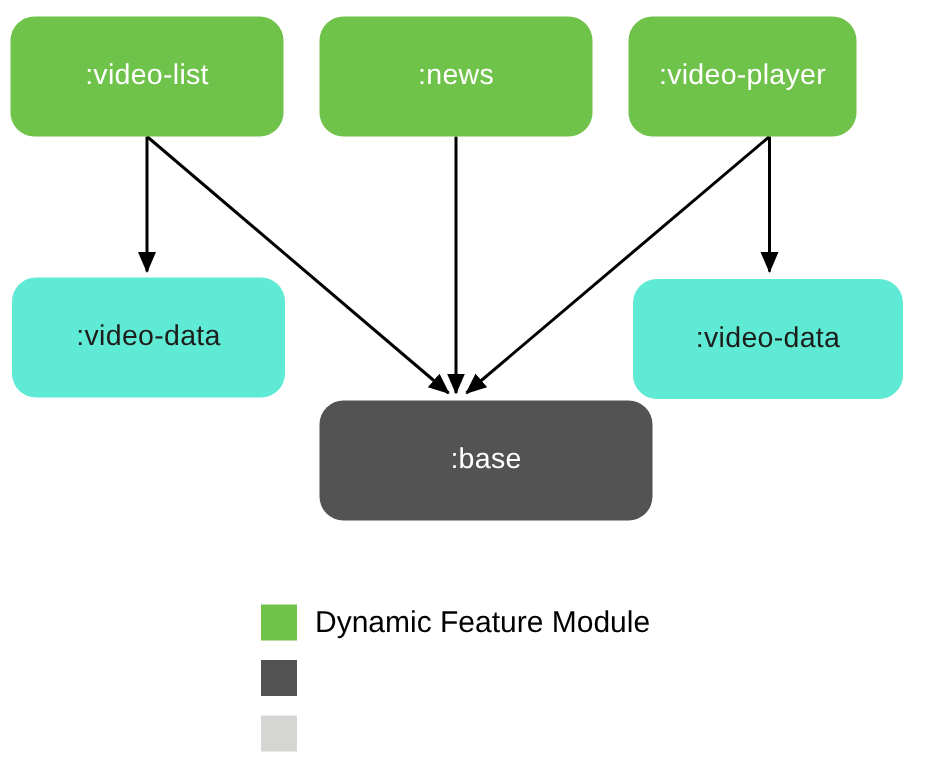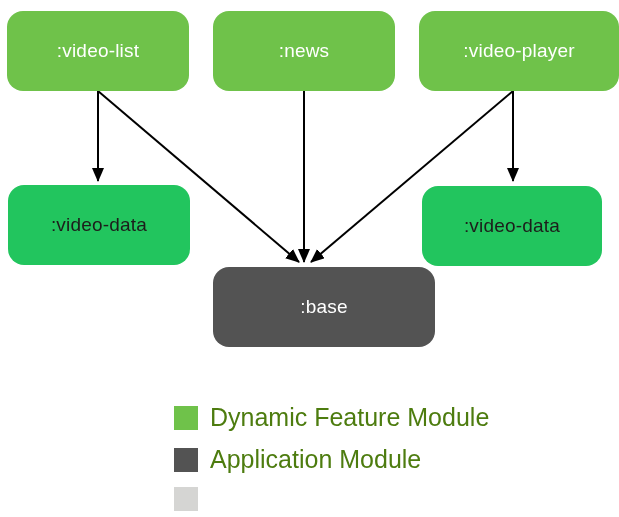--- a/index.html
+++ b/index.html
@@ -24,43 +24,43 @@
     border-radius: 16px;
     display: flex;
     align-items: center;
     justify-content: center;
     font-size: 19px;
     letter-spacing: 0.2px;
     box-sizing: border-box;
   }
   .node-green { background: #6FC24A; color: #ffffff; }
   .node-dark  { background: #535353; color: #ffffff; }
-  .node-light { background: #22c55e; color: #1d1d1b; }
+  .node-light { background: #5eead4; color: #1d1d1b; }
 
   .node-video-list      { left: 7px;   top: 11px;  width: 182px; }
   .node-news            { left: 213px; top: 11px;  width: 182px; }
-  .node-video-player    { left: 419px; top: 11px;  width: 200px; }
+  .node-video-player    { left: 419px; top: 11px;  width: 152px; }
   .node-video-data-left { left: 8px;   top: 185px; width: 182px; }
   .node-video-data-right{ left: 422px; top: 186px; width: 180px; }
   .node-base            { left: 213px; top: 267px; width: 222px; }
 
   .legend {
     position: absolute;
     left: 174px;
     top: 403px;
     display: flex;
     flex-direction: column;
     gap: 13px;
   }
   .legend-row { display: flex; align-items: center; }
   .swatch { width: 24px; height: 24px; margin-right: 12px; flex: 0 0 auto; }
   .sw-green { background: #6FC24A; }
   .sw-dark  { background: #535353; }
   .sw-light { background: #D5D5D3; }
-  .legend-label { font-size: 25px; color: #4d7c0f; white-space: nowrap; text-align: center; }
+  .legend-label { font-size: 20px; color: #000000; white-space: nowrap; text-align: center; }
 </style>
 </head>
 <body>
 
 <div class="canvas">
 
   <svg class="edges" width="619" height="517" viewBox="0 0 619 517" xmlns="http://www.w3.org/2000/svg">
     <defs>
       <marker id="arrowhead" markerUnits="userSpaceOnUse" markerWidth="15" markerHeight="13" refX="13" refY="6" orient="auto">
         <path d="M0,0 L14,6 L0,12 Z" fill="#000000"></path>
@@ -92,20 +92,19 @@
     <span>:base</span>
   </div>
 
   <div class="legend">
     <div class="legend-row">
       <span class="swatch sw-green"></span>
       <span class="legend-label">Dynamic Feature Module</span>
     </div>
     <div class="legend-row">
       <span class="swatch sw-dark"></span>
-      <span class="legend-label">Application Module</span>
     </div>
     <div class="legend-row">
       <span class="swatch sw-light"></span>
     </div>
   </div>
 
 </div>
 
 </body></html>

